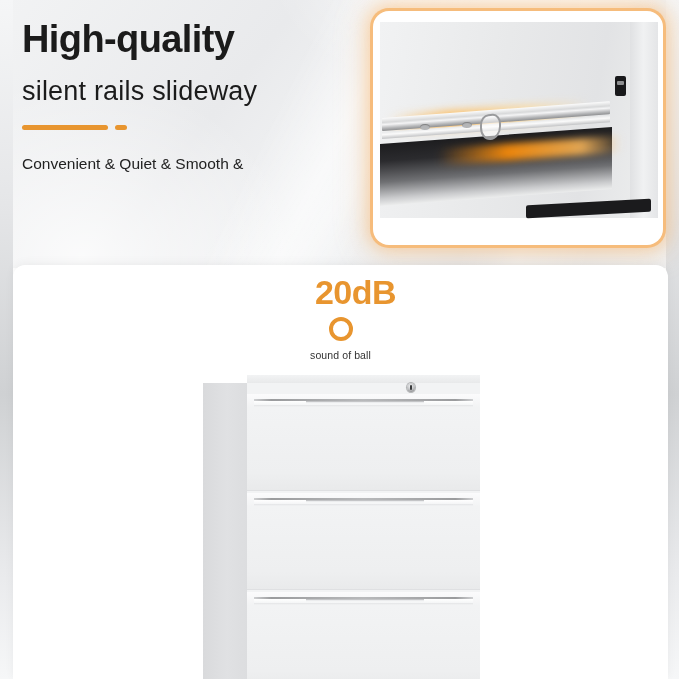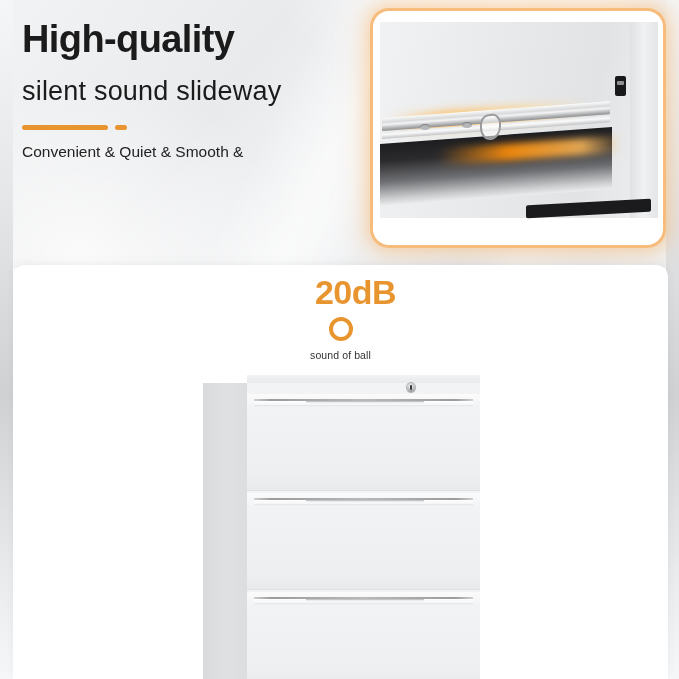--- a/index.html
+++ b/index.html
@@ -79,21 +79,21 @@
     width: 86px; height: 5px;
     border-radius: 3px;
     background: #e8952f;
   }
   .divider .bar-short {
     width: 12px; height: 5px;
     border-radius: 3px;
     background: #e8952f;
   }
   .bullets {
-    margin-top: 8px;
+    margin-top: 20px;
     font-size: 15.5px;
     color: #222;
     line-height: 1.85;
   }
   .bullets div { white-space: nowrap; }
 
   
   .photo-wrap {
     position: absolute;
     left: 373px; top: 11px;
@@ -343,21 +343,21 @@
 <body>
 
 <div id="root">
 
   <div class="top-bg"></div>
   <div class="edge-l"></div>
   <div class="edge-r"></div>
 
   <div class="headline">
     <h1 class="h1">High-quality</h1>
-    <div class="h2">silent sound slideway</div>
+    <div class="h2">silent rails slideway</div>
     <div class="divider">
       <span class="bar-long"></span>
       <span class="bar-short"></span>
     </div>
     <div class="bullets">
       <div>Convenient &amp; Quiet &amp; Smooth &amp;</div>
     </div>
   </div>
 
   <div class="photo-wrap">

